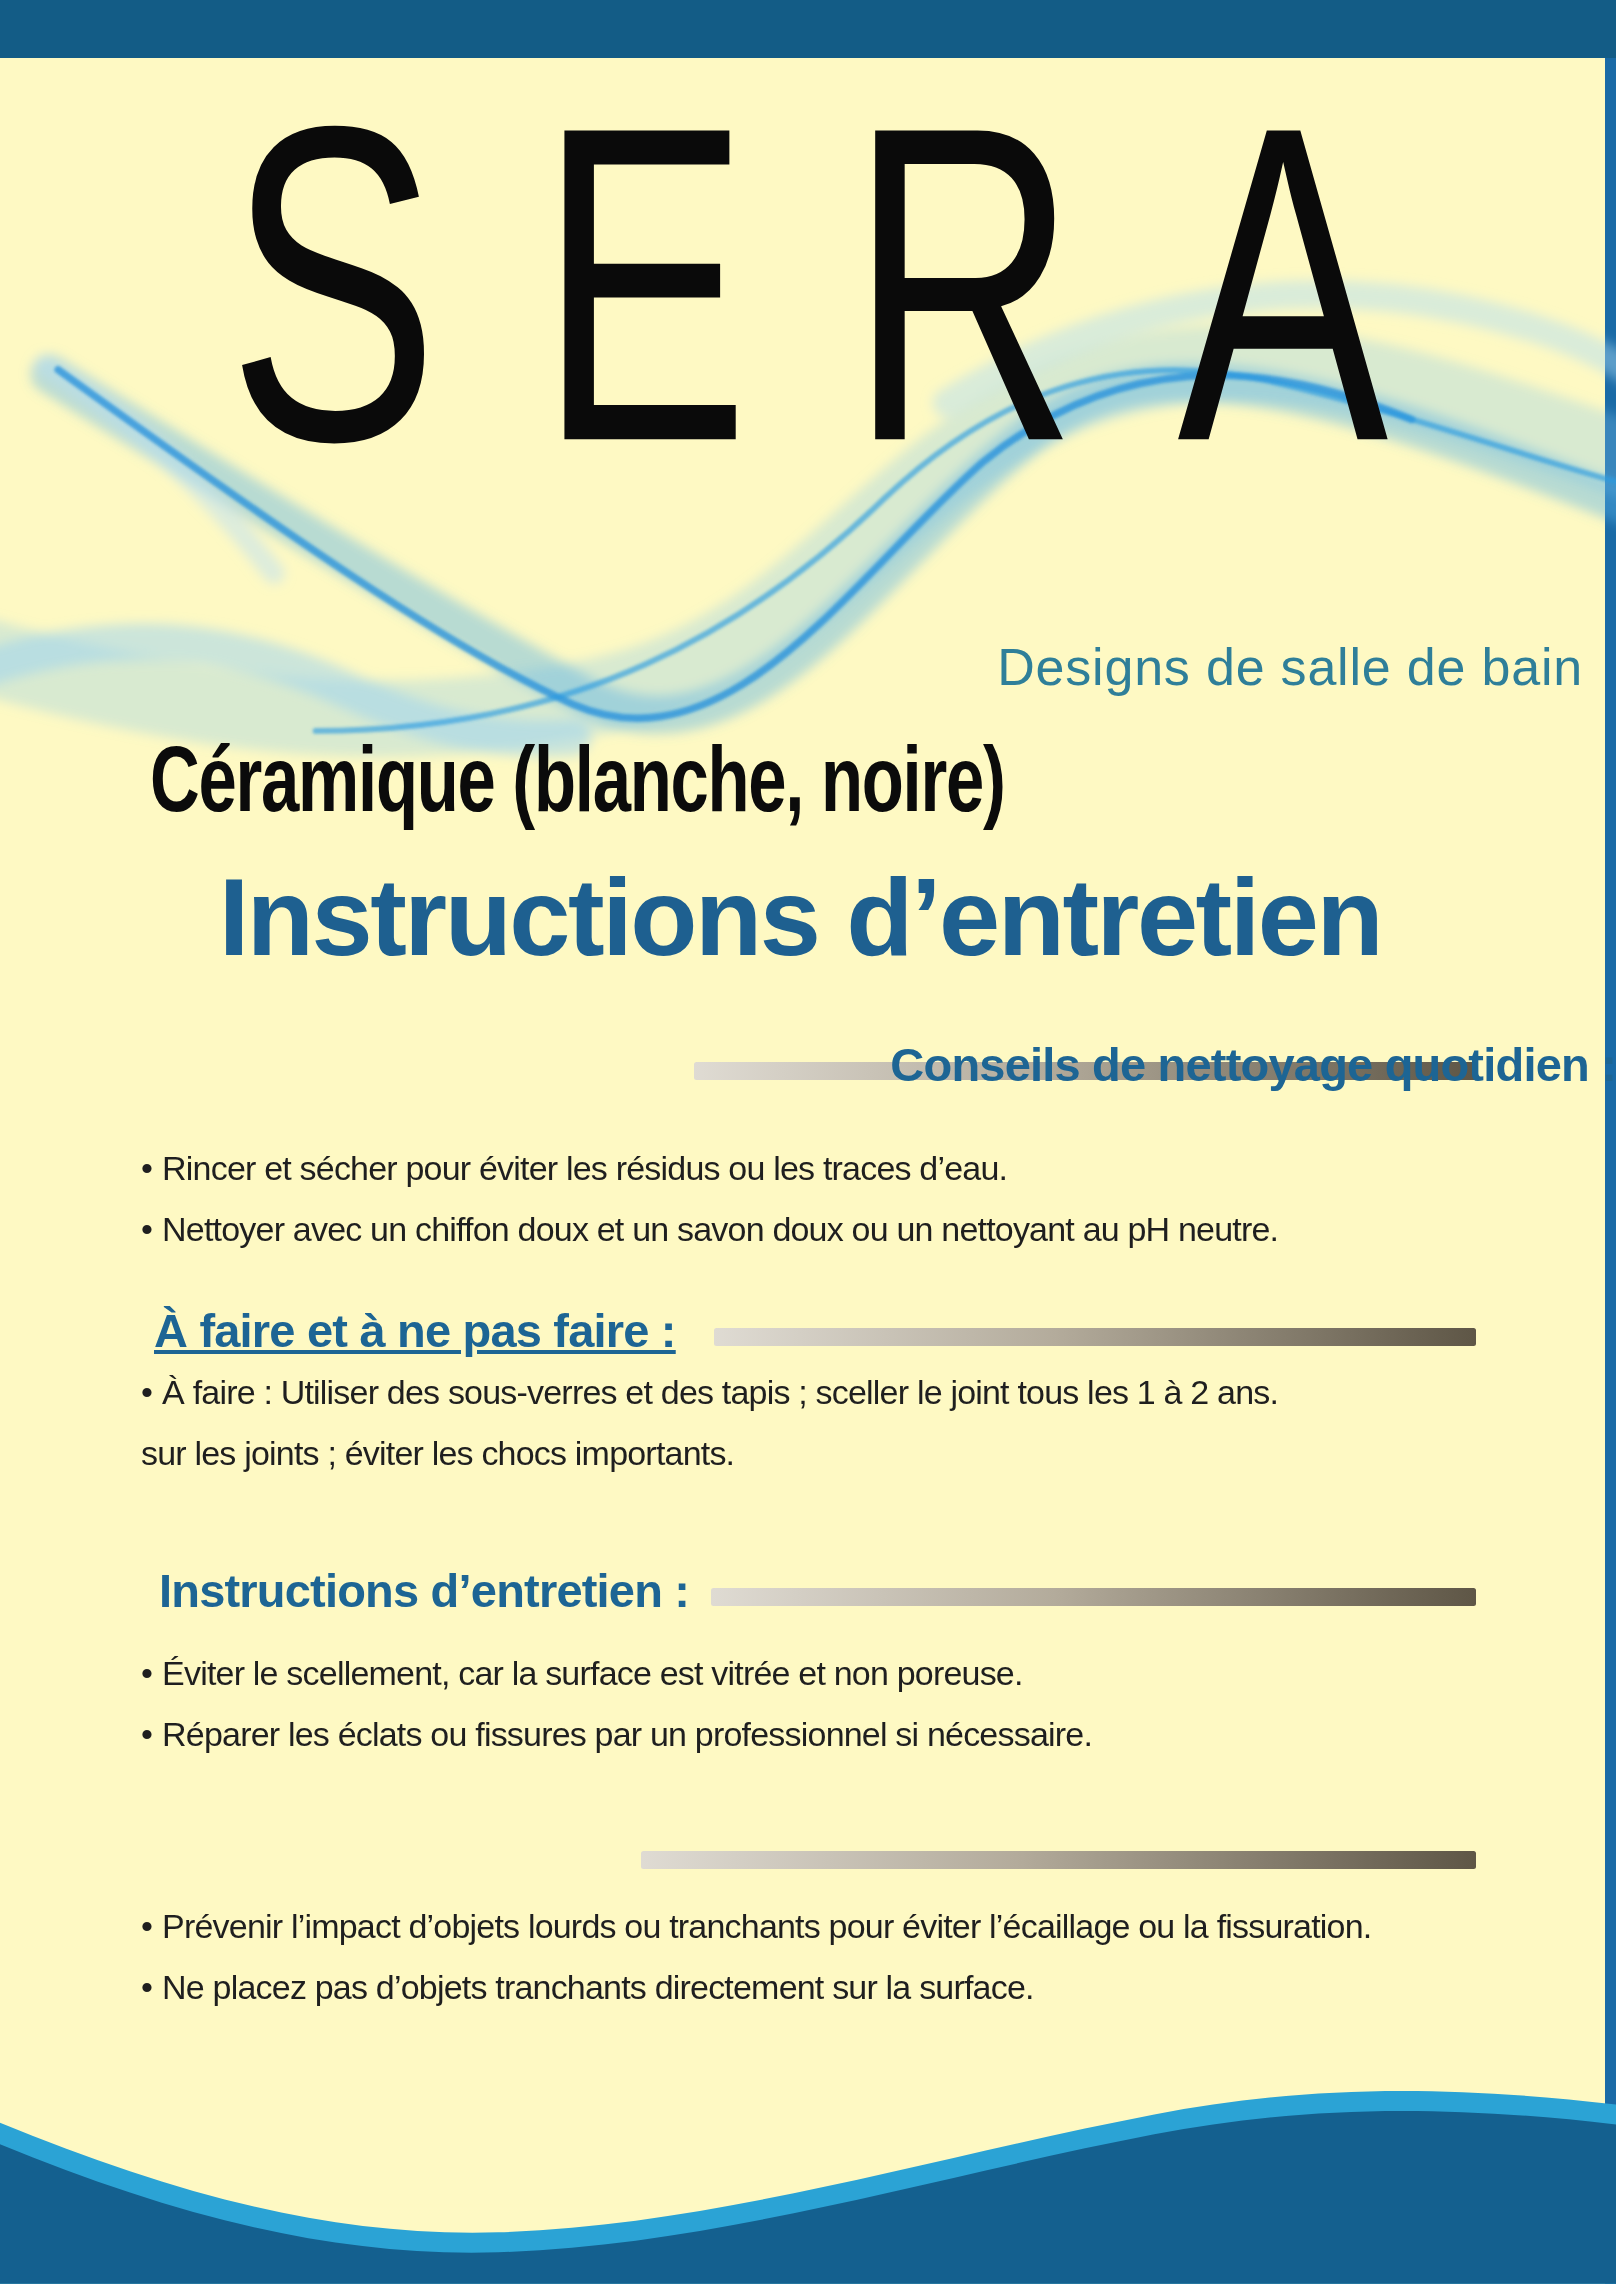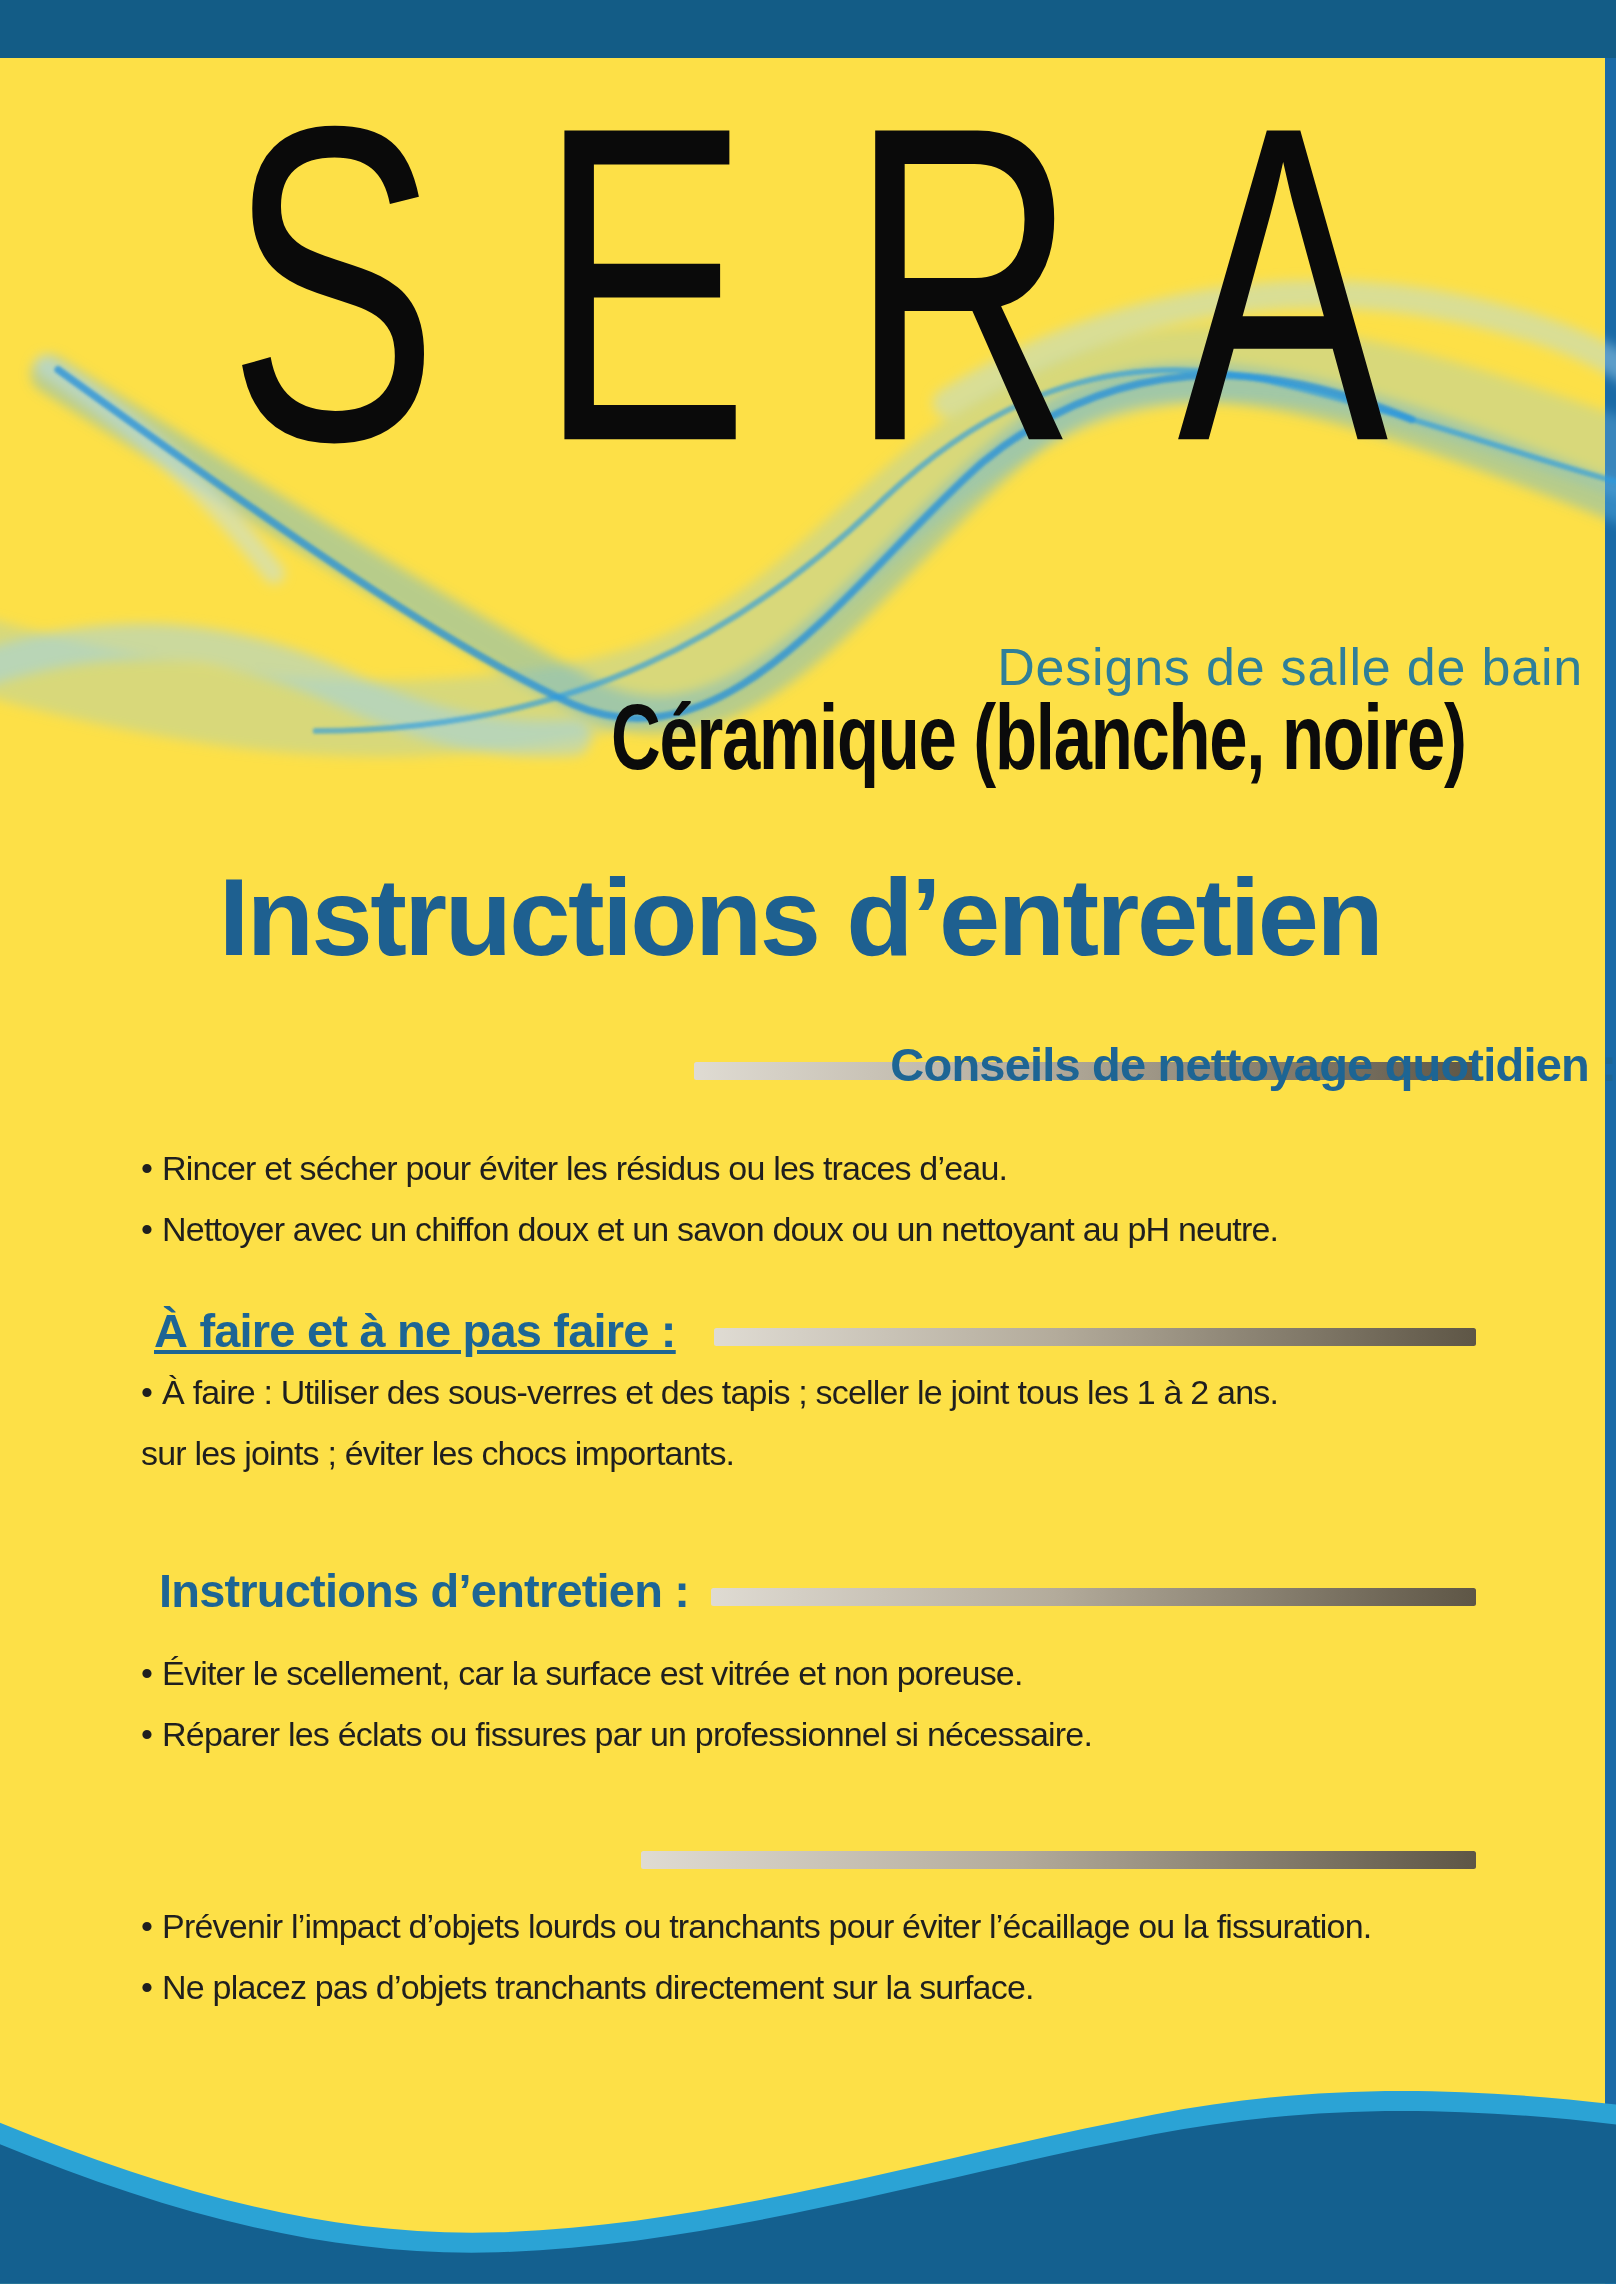--- a/index.html
+++ b/index.html
@@ -1,20 +1,20 @@
 <!DOCTYPE html>
 <html style="--top-bar: #135C86; --right-stripe: #1A6AA6; --brand-text: #0A0A0A; --tagline-text: #2F7F99; --subtitle-text: #0B0B0B; --title-text: #1E6090; --heading-text: #1D6594; --body-text: #1F1F1F; --rule-light: #DFDBD3; --rule-dark: #5E5646; --wave-dark: #14608F; --wave-light: #2BA3D5; --swoosh-bright: #1F8FDC;font-size:13.3px"><head>
 <meta charset="utf-8">
 <style>
   html,body{margin:0;padding:0;background:#e8e8e8;}
   .page{
     position:relative;
     width:1616px;height:2284px;
     margin:0 auto;
-    background:#fde047;
+    background:#fef9c3;
     overflow:hidden;
     font-family:"Liberation Sans",sans-serif;
   }
   .top-bar{
     position:absolute;top:0;left:0;right:0;height:58px;
     background:var(--top-bar,#135C86);
     z-index:3;
   }
   .right-stripe{
     position:absolute;top:53px;right:0;bottom:0;width:10.8px;
@@ -34,22 +34,22 @@
     transform:scaleY(1.42);transform-origin:50% 0;
     z-index:2;white-space:nowrap;
   }
   .tagline{
     position:absolute;top:638px;right:33px;
     font-size:52px;line-height:58px;letter-spacing:0.8px;
     color:var(--tagline-text,#2F7F99);
     z-index:2;white-space:nowrap;
   }
   .subtitle{
-    position:absolute;top:687px;left:0;right:0;
-    text-align:right;z-index:2;
+    position:absolute;top:729px;left:0;right:0;
+    text-align:left;z-index:2;
   }
   .subtitle-inner{
     display:inline-block;white-space:nowrap;
     font-size:93px;line-height:100px;font-weight:700;letter-spacing:-1.7px;
     transform:scaleX(0.74);transform-origin:50% 50%;
     color:var(--subtitle-text,#0B0B0B);
   }
   .main-title{
     position:absolute;top:859px;left:0;right:16px;
     text-align:center;

